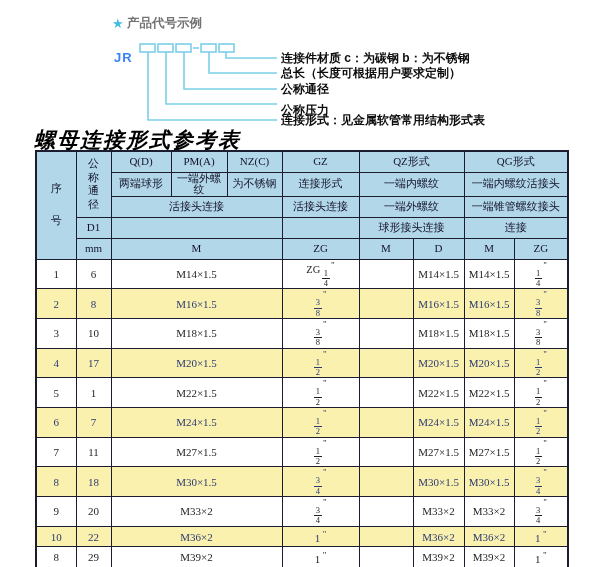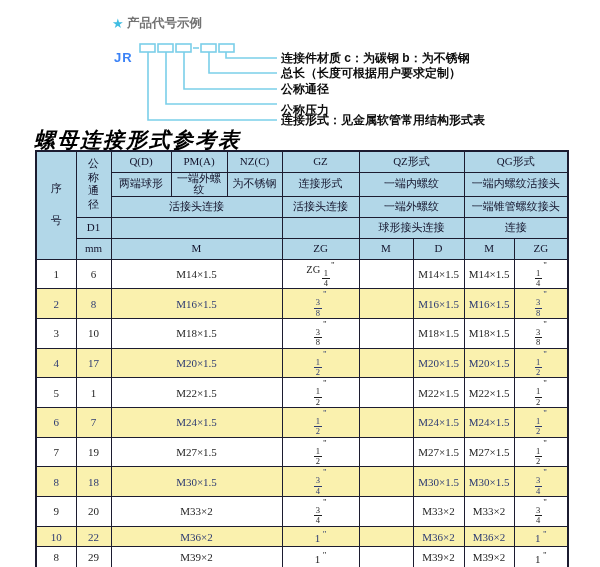--- a/index.html
+++ b/index.html
@@ -245,21 +245,21 @@
           <td></td>
           <td>M24×1.5</td>
           <td>M24×1.5</td>
           <td><span class="fr">
               <span class="n">1</span>
               <span class="d">2</span>
             </span><span class="qt">"</span></td>
         </tr>
         <tr>
           <td>7</td>
-          <td>19</td>
+          <td>11</td>
           <td colspan="3">M27×1.5</td>
           <td><span class="fr">
               <span class="n">1</span>
               <span class="d">2</span>
             </span><span class="qt">"</span></td>
           <td></td>
           <td>M27×1.5</td>
           <td>M27×1.5</td>
           <td><span class="fr">
               <span class="n">1</span>

